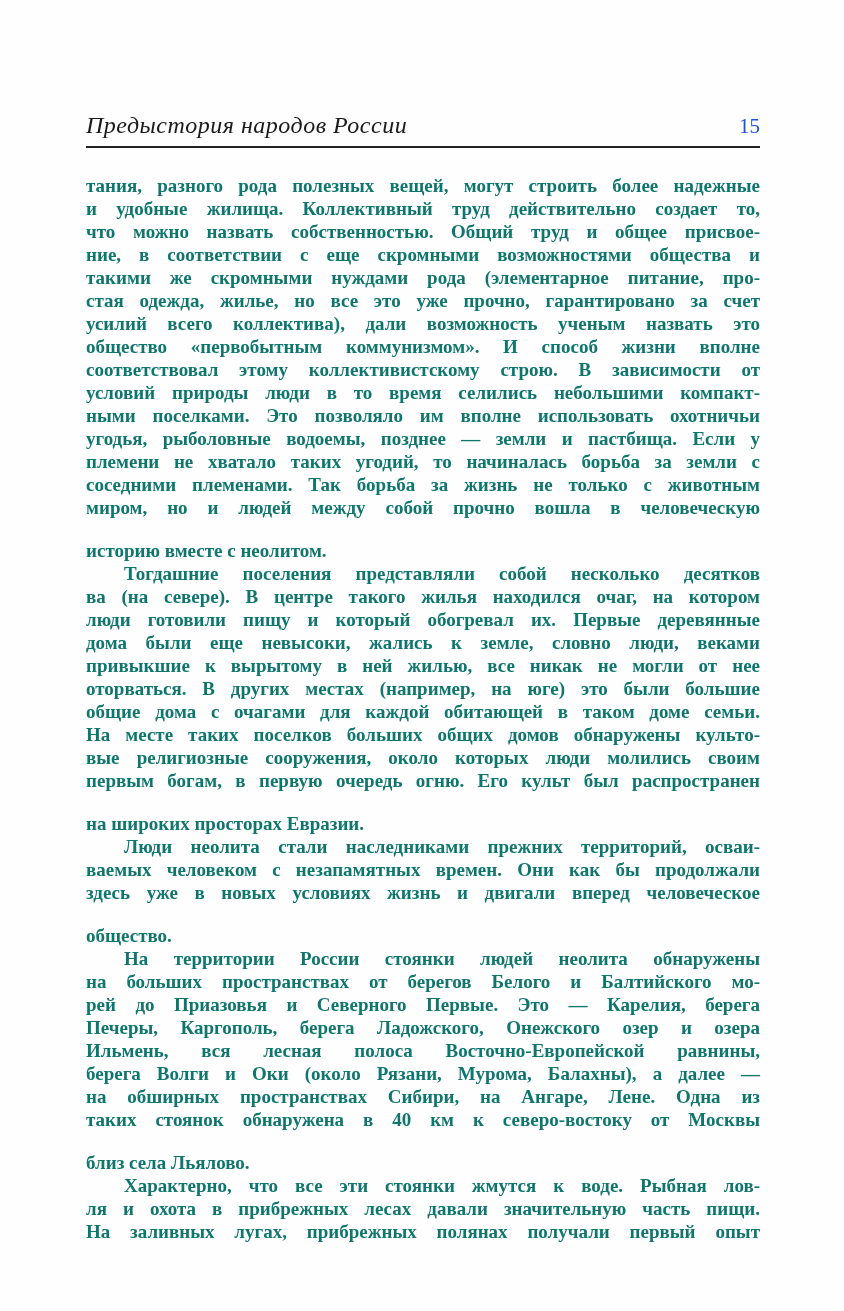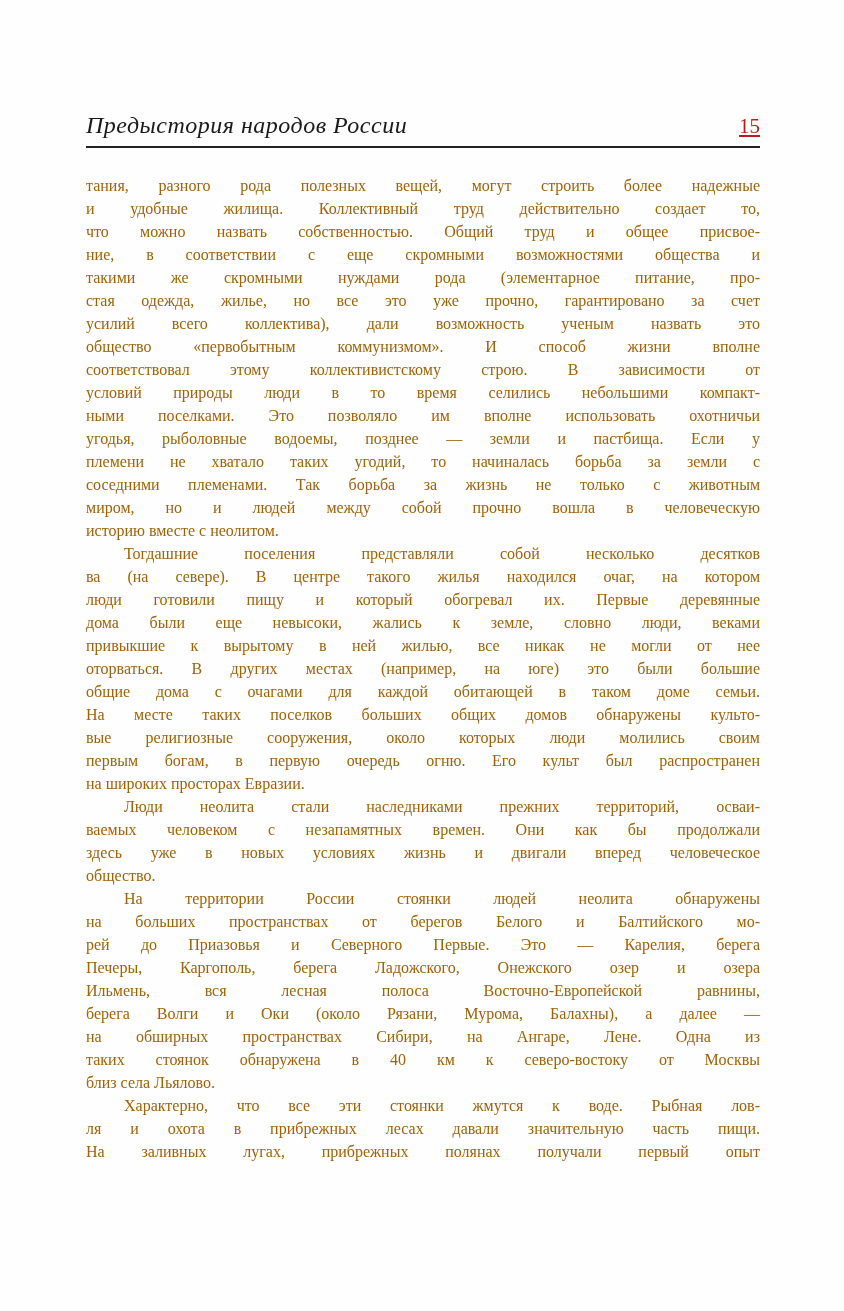--- a/index.html
+++ b/index.html
@@ -26,44 +26,44 @@
   }
   .header .title {
     font-style: italic;
     font-size: 24px;
     letter-spacing: 0.5px;
     color: #1a1a1a;
   }
   .header .pagenum {
     font-style: normal;
     font-size: 21px;
-    color: #b91c1c;
-    text-decoration: underline;
+    color: #1d4ed8;
   }
   .rule {
     border: none;
     border-top: 2px solid #222;
     margin: 7px 0 0 0;
   }
   .body-text {
     margin-top: 26px;
-    font-weight: 400;
-    font-size: 16px;
+    font-weight: 700;
+    font-size: 19px;
     line-height: 23px;
-    color: #a16207;
+    color: #0f766e;
   }
   .paragraph { margin: 0; }
   .line {
     text-align: justify;
     text-align-last: justify;
     -moz-text-align-last: justify;
     white-space: normal;
   }
   .line.last {
     text-align-last: left;
+    margin-top: 20px;
     -moz-text-align-last: left;
   }
   .line.indent {
     text-indent: 38px;
   }
 </style>
 </head>
 <body>
 
 <div class="page">

